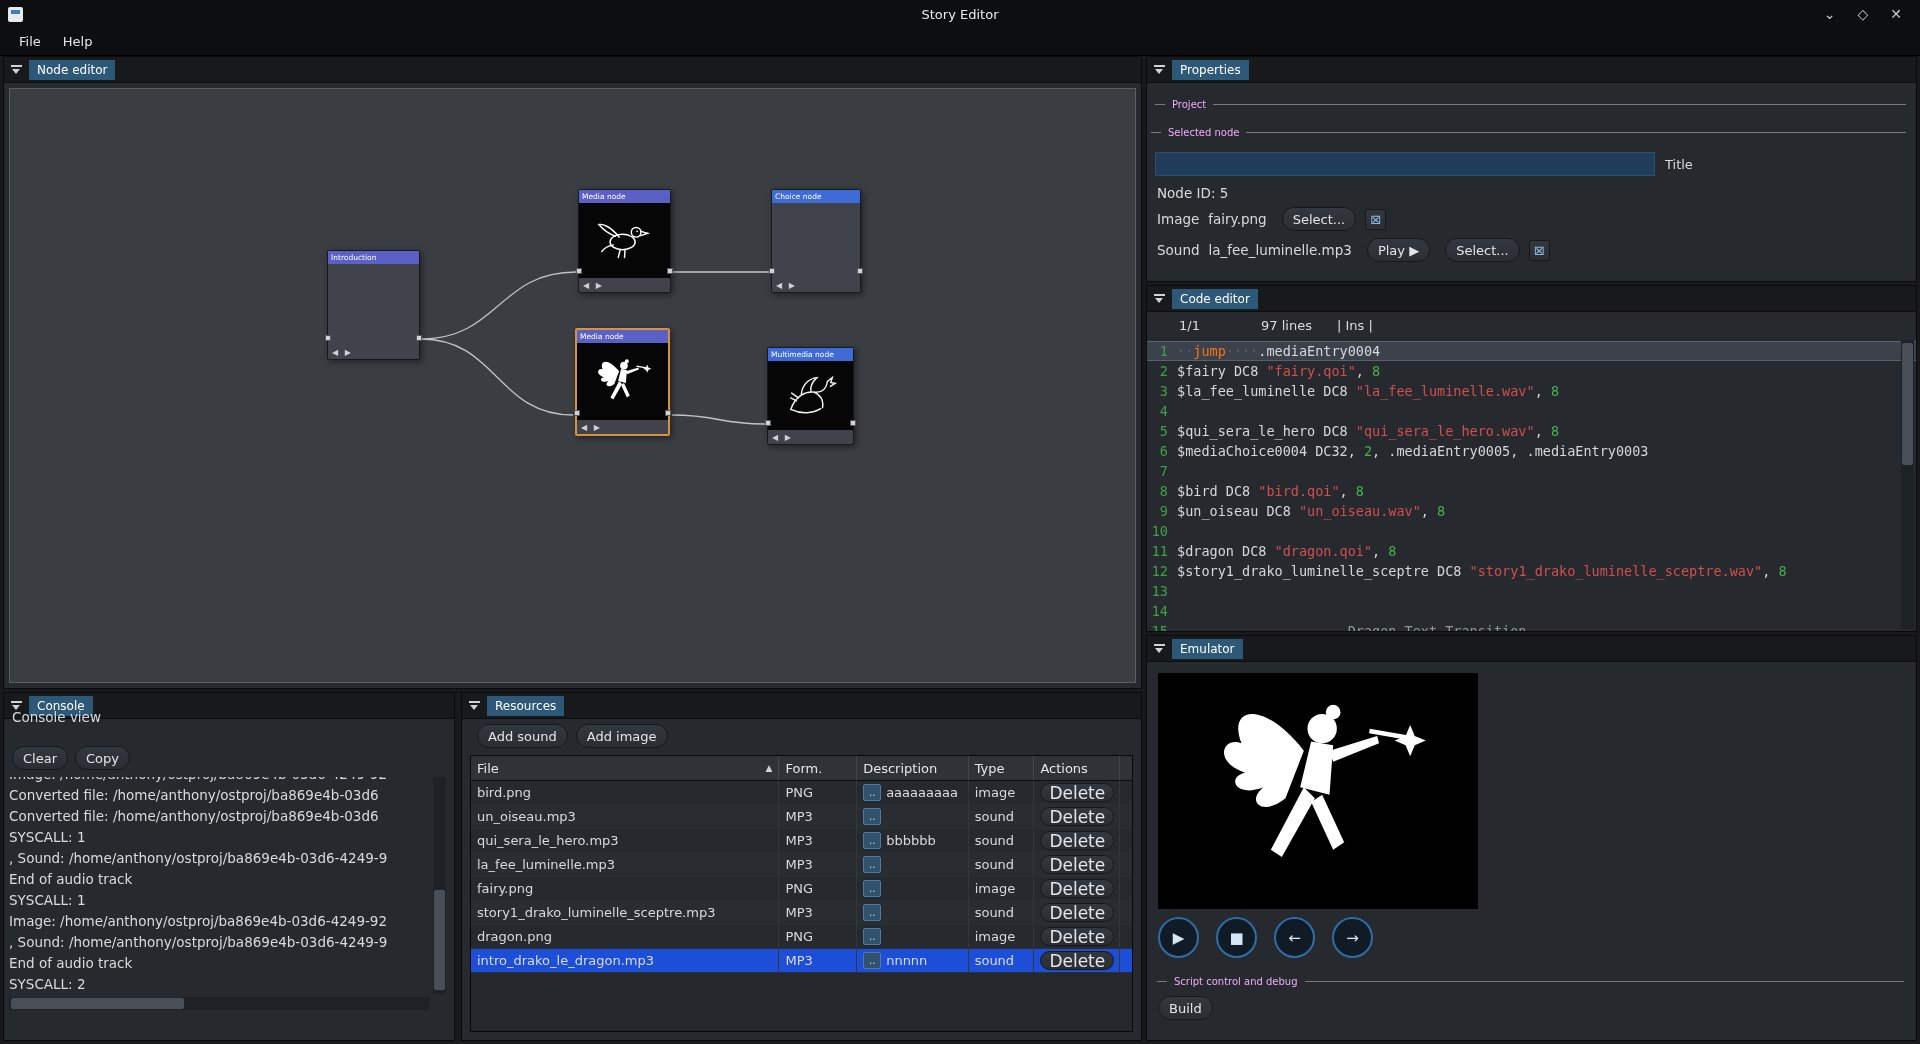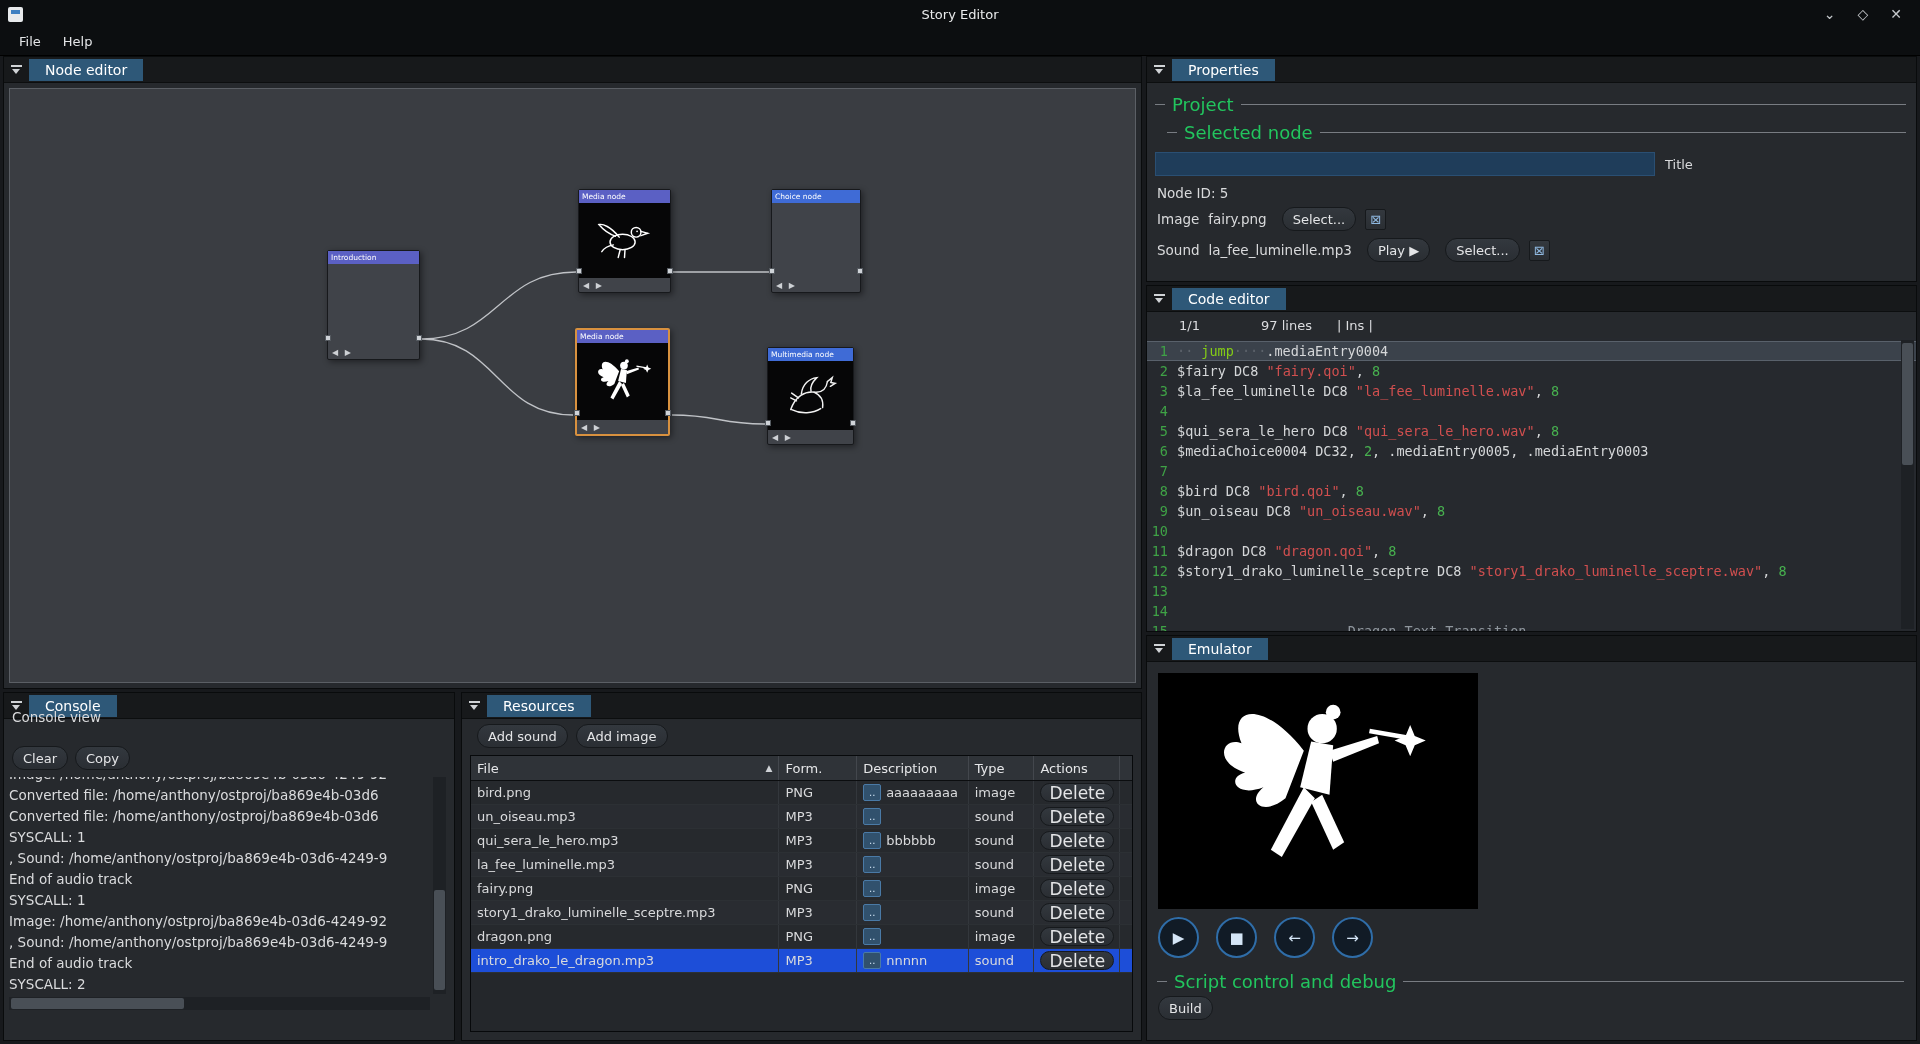--- a/index.html
+++ b/index.html
@@ -20,21 +20,21 @@
   .menu-item { padding:3px 11px; color:#e4e5e7; }
 
   
   .panel { position:absolute; background:#26292d; border:1px solid #090b0c; }
   .panel-header { height:26px; background:#17191b; display:flex; align-items:center; gap:7px;
     padding-left:7px; border-bottom:1px solid #0c0e0f; }
   .collapse-icon { width:11px; height:10px; position:relative; flex:none; }
   .collapse-icon::before { content:""; position:absolute; top:0; left:0; width:11px; height:2px; background:#d0d3d6; }
   .collapse-icon::after { content:""; position:absolute; top:4px; left:1px; width:0; height:0;
     border-left:4.5px solid transparent; border-right:4.5px solid transparent; border-top:5px solid #d0d3d6; }
-  .panel-tab { background:#2e5878; color:#fff; font-size:14px; padding:3px 16px; }
+  .panel-tab { background:#2e5878; color:#fff; font-size:12px; padding:3px 8px; }
 
   #node-editor-panel { left:3px; top:56px; width:1139px; height:633px; }
   #console-panel    { left:3px; top:692px; width:452px; height:349px; }
   #resources-panel  { left:461px; top:692px; width:681px; height:349px; }
   #properties-panel { left:1146px; top:56px; width:771px; height:226px; }
   #code-panel       { left:1146px; top:285px; width:771px; height:347px; }
   #emulator-panel   { left:1146px; top:635px; width:771px; height:406px; }
 
   
   .node-canvas { position:absolute; left:5px; top:31px; width:1127px; height:595px;
@@ -60,48 +60,48 @@
     color:#e4e5e7; font-size:13px; height:24px; padding:0 10px; font-family:inherit; white-space:nowrap;text-align:center; }
   .btn.small { height:19px; font-size:17px; padding:0 8px; }
   .icon-btn { width:21px; height:21px; background:linear-gradient(#33383e,#2a2e33); border:1px solid #16191c;
     color:#8fb8e0; font-size:13px; display:inline-flex; align-items:center; justify-content:center;
     border-radius:2px; font-family:inherit; }
   .mini-btn { width:18px; height:17px; font-size:10px; line-height:1; background:#31516d;
     border:1px solid #4a7aa6; color:#cfe2f3; border-radius:2px; padding:0; font-family:inherit; flex:none; }
   .title-input { width:500px; height:24px; background:#1f3d5a; border:1px solid #2a4f73;
     color:#e6e7e9; padding:0 6px; font-size:13px; font-family:inherit; }
 
-  .group { position:absolute; display:flex; align-items:center; gap:7px; font-size:18px; color:#22c55e; height:14px; }
+  .group { position:absolute; display:flex; align-items:center; gap:7px; font-size:10px; color:#f0abfc; height:14px; }
   .group::before { content:""; width:10px; height:1px; background:#787c82; flex:none; }
   .group::after  { content:""; flex:1; height:1px; background:#787c82; }
 
   
   #properties-panel .group-project  { left:8px; right:10px; top:40px; }
-  #properties-panel .group-selected { left:20px; right:10px; top:68px; }
+  #properties-panel .group-selected { left:4px; right:10px; top:68px; }
   .title-row { position:absolute; left:8px; top:95px; display:flex; align-items:center; gap:10px; }
   .node-id-text { position:absolute; left:10px; top:128px; font-size:13.5px; }
   .prop-row { position:absolute; display:flex; align-items:center; gap:9px; font-size:13.5px; }
   .row-image { left:10px; top:150px; }
   .row-sound { left:10px; top:181px; }
   .prop-row .btn { margin-left:6px; }
 
   
   .code-status { position:absolute; left:0; top:26px; height:26px; display:flex; align-items:center;
     font-size:13px; color:#dcdde0; padding-left:32px; }
   .code-status .cursor-pos { width:66px; }
   .code-status .line-count { width:76px;margin-left:16px; }
   .code-area { position:absolute; left:0; top:52px; right:0; bottom:0; background:#26292e; overflow:hidden; }
   #code-lines { padding-top:3px; }
   .code-line { display:flex; height:20px; line-height:20px;
     font-family:"DejaVu Sans Mono", monospace; font-size:13.5px; }
   .code-line .ln { width:30px; text-align:right; padding-right:9px; color:#3fa246; flex:none; }
   .code-line.current { background:#3b424b; box-shadow:inset 0 1px 0 #59616b, inset 0 -1px 0 #59616b; }
   .code-text { white-space:pre; }
   .tok-plain { color:#d5d7d9; } .tok-str { color:#d14f4f; } .tok-num { color:#47b04f; }
-  .tok-kw { color:#84cc16;margin-left:8px; } .tok-ws { color:#5c636b; } .tok-comment { color:#8f969d; }
+  .tok-kw { color:#f97316; } .tok-ws { color:#5c636b; } .tok-comment { color:#8f969d; }
   .vscroll { position:absolute; width:13px; background:#1e2125; }
   .vscroll .thumb { position:absolute; left:1px; right:1px; background:#494f56; border-radius:2px; }
   .hscroll { position:absolute; height:13px; background:#1e2125; }
   .hscroll .thumb { position:absolute; top:1px; bottom:1px; background:#494f56; border-radius:2px; }
   #code-panel .vscroll { right:2px; top:54px; bottom:2px; }
   #code-panel .thumb { top:3px; height:122px; }
 
   
   .console-view-label { position:absolute; left:8px; top:16px; font-size:13.5px; }
   .console-buttons { position:absolute; left:8px; top:53px; display:flex; gap:7px; }

